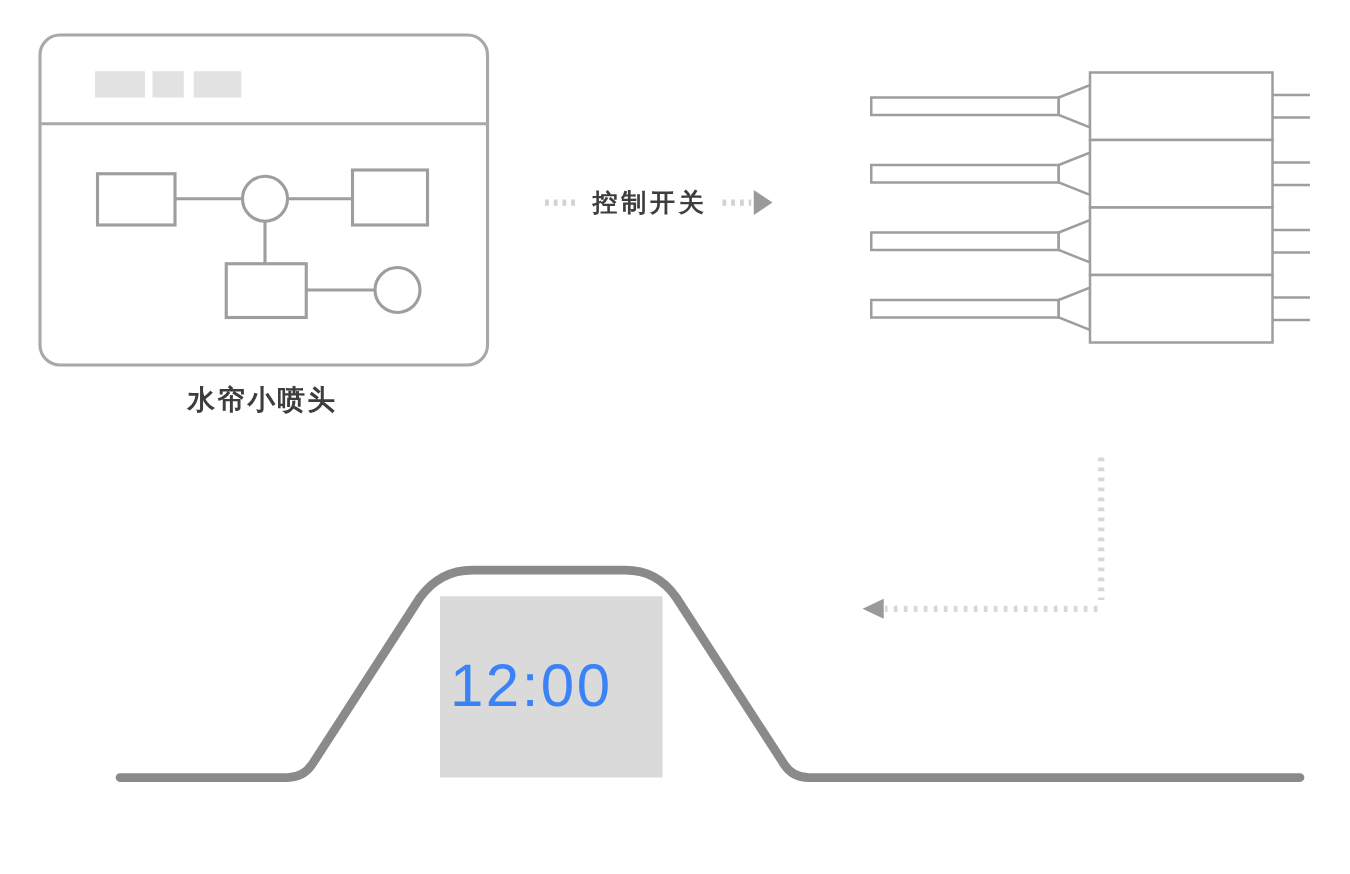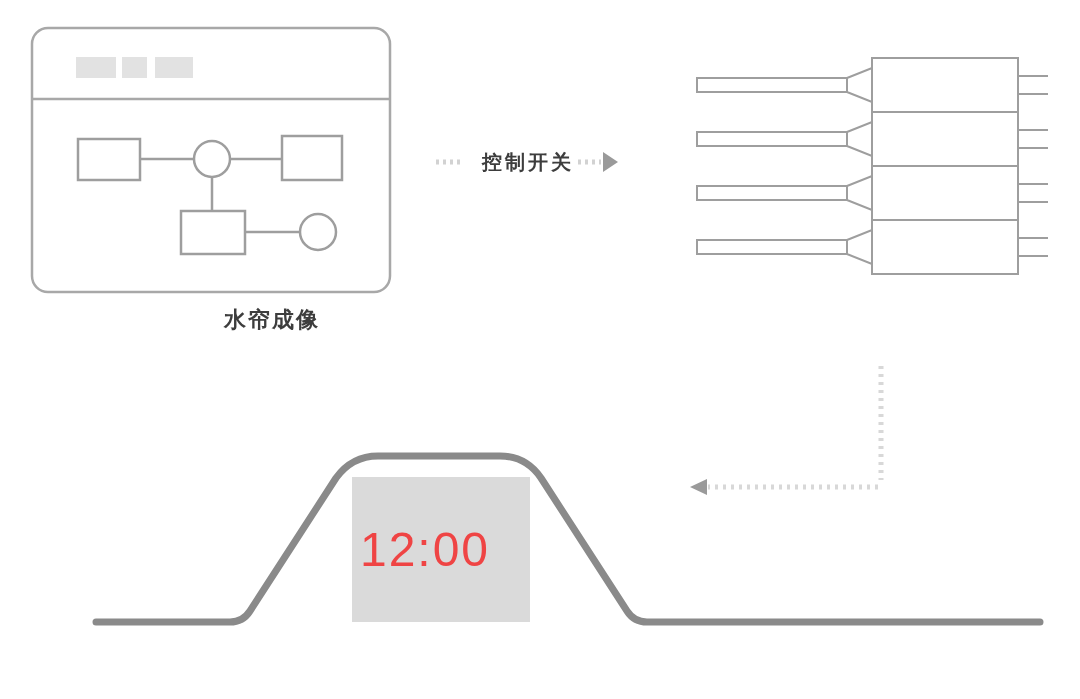--- a/index.html
+++ b/index.html
@@ -20,39 +20,39 @@
     left: 0;
     top: 0;
     z-index: 2;
   }
   .label {
     position: absolute;
     z-index: 3;
     color: #3d3d3d;
     font-size: 22px;
     font-weight: 600;
-    text-align: right;
+    text-align: center;
     letter-spacing: 2px;
     white-space: nowrap;
   }
   .label-small {
     font-size: 20px;
     letter-spacing: 3px;
   }
   #time-display {
     position: absolute;
     z-index: 4;
     left: 352px;
     top: 477px;
     width: 146px;
     height: 145px;
     display: flex;
     align-items: center;
     justify-content: center;
-    color: #ef4444;
+    color: #3b82f6;
     font-size: 48px;
     font-weight: 400;
     letter-spacing: 2px;
   }
   #label-programming { left: 100px; top: 305px; width: 220px; }
   #label-switch      { left: 466px; top: 149px; width: 108px; }
   #label-nozzles     { left: 758px; top: 312px; width: 220px; }
   #label-imaging     { left: 340px; top: 641px; width: 200px; }
 </style>
 </head>
@@ -133,19 +133,19 @@
     </g>
 
     <rect x="352" y="477" width="178" height="145" fill="#dadada"></rect>
 
     <path d="M 96 622 L 230 622 Q 243 622 250 611 L 336 478 Q 352 456 378 456
              L 500 456 Q 526 456 541 478 L 627 611 Q 634 622 647 622 L 1040 622" fill="none" stroke="#8a8a8a" stroke-width="7" stroke-linejoin="round" stroke-linecap="round"></path>
   </svg>
 
   <div id="time-display">12:00</div>
 
-  <div id="label-programming" class="label">水帘成像</div>
+  <div id="label-programming" class="label">水帘小喷头</div>
 
   <div id="label-switch" class="label label-small">控制开关</div>
 
 
 
 </div>
 
 </body></html>

